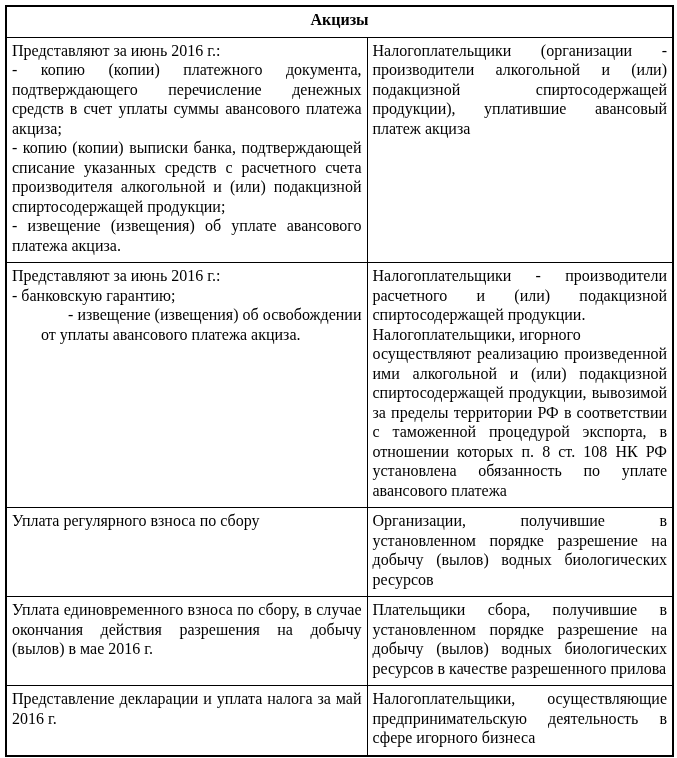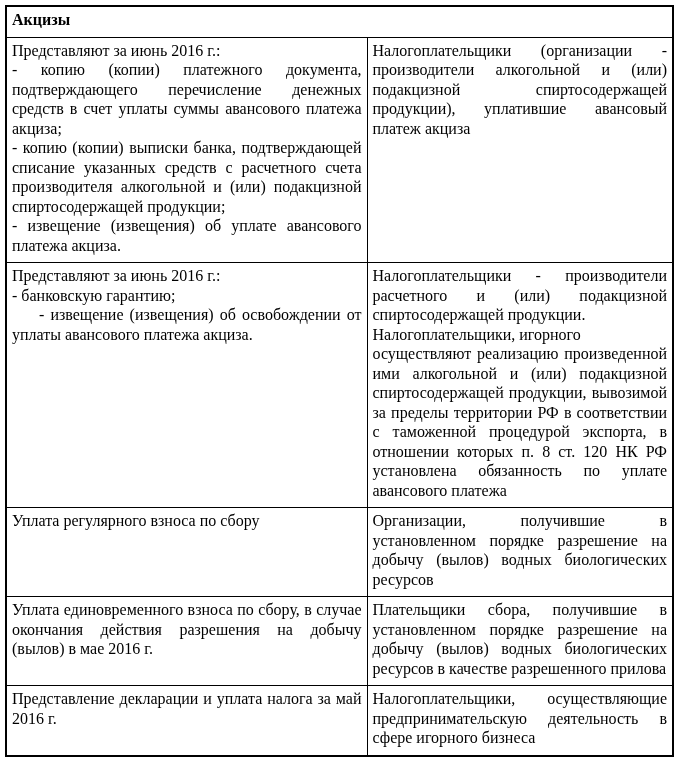--- a/index.html
+++ b/index.html
@@ -24,28 +24,30 @@
     font-size: 16px;
     line-height: 19.5px;
   }
   table.tax-table td {
     border: 1px solid #000000;
     vertical-align: top;
     padding: 3px 5px 7px 5px;
   }
   td.section-header {
     font-weight: bold;
+    text-align: center;
     padding: 4px 5px 5px 5px;
   }
   .para {
     text-align: justify;
     margin: 0;
   }
   .para-indent {
     text-indent: 27px;
+    margin-left: 29px;
   }
 </style>
 </head>
 <body>
 
 <div class="doc">
   <table class="tax-table">
     <colgroup>
       <col style="width:361px">
       <col style="width:306px">
@@ -70,21 +72,21 @@
 
       <tr>
         <td>
           <div class="para">Представляют за июнь 2016 г.:</div>
           <div class="para">- банковскую гарантию;</div>
           <div class="para para-indent">- извещение (извещения) об освобождении от уплаты авансового платежа акциза.</div>
         </td>
         <td>
           <div class="para">Налогоплательщики - производители расчетного и (или) подакцизной спиртосодержащей продукции.</div>
           <div class="para">Налогоплательщики, игорного</div>
-          <div class="para">осуществляют реализацию произведенной ими алкогольной и (или) подакцизной спиртосодержащей продукции, вывозимой за пределы территории РФ в соответствии с таможенной процедурой экспорта, в отношении которых п. 8 ст. 120 НК РФ установлена обязанность по уплате авансового платежа</div>
+          <div class="para">осуществляют реализацию произведенной ими алкогольной и (или) подакцизной спиртосодержащей продукции, вывозимой за пределы территории РФ в соответствии с таможенной процедурой экспорта, в отношении которых п. 8 ст. 108 НК РФ установлена обязанность по уплате авансового платежа</div>
         </td>
       </tr>
 
 
       <tr>
         <td>
           <div class="para">Уплата регулярного взноса по сбору</div>
         </td>
         <td>
           <div class="para">Организации, получившие в установленном порядке разрешение на добычу (вылов) водных биологических ресурсов</div>

